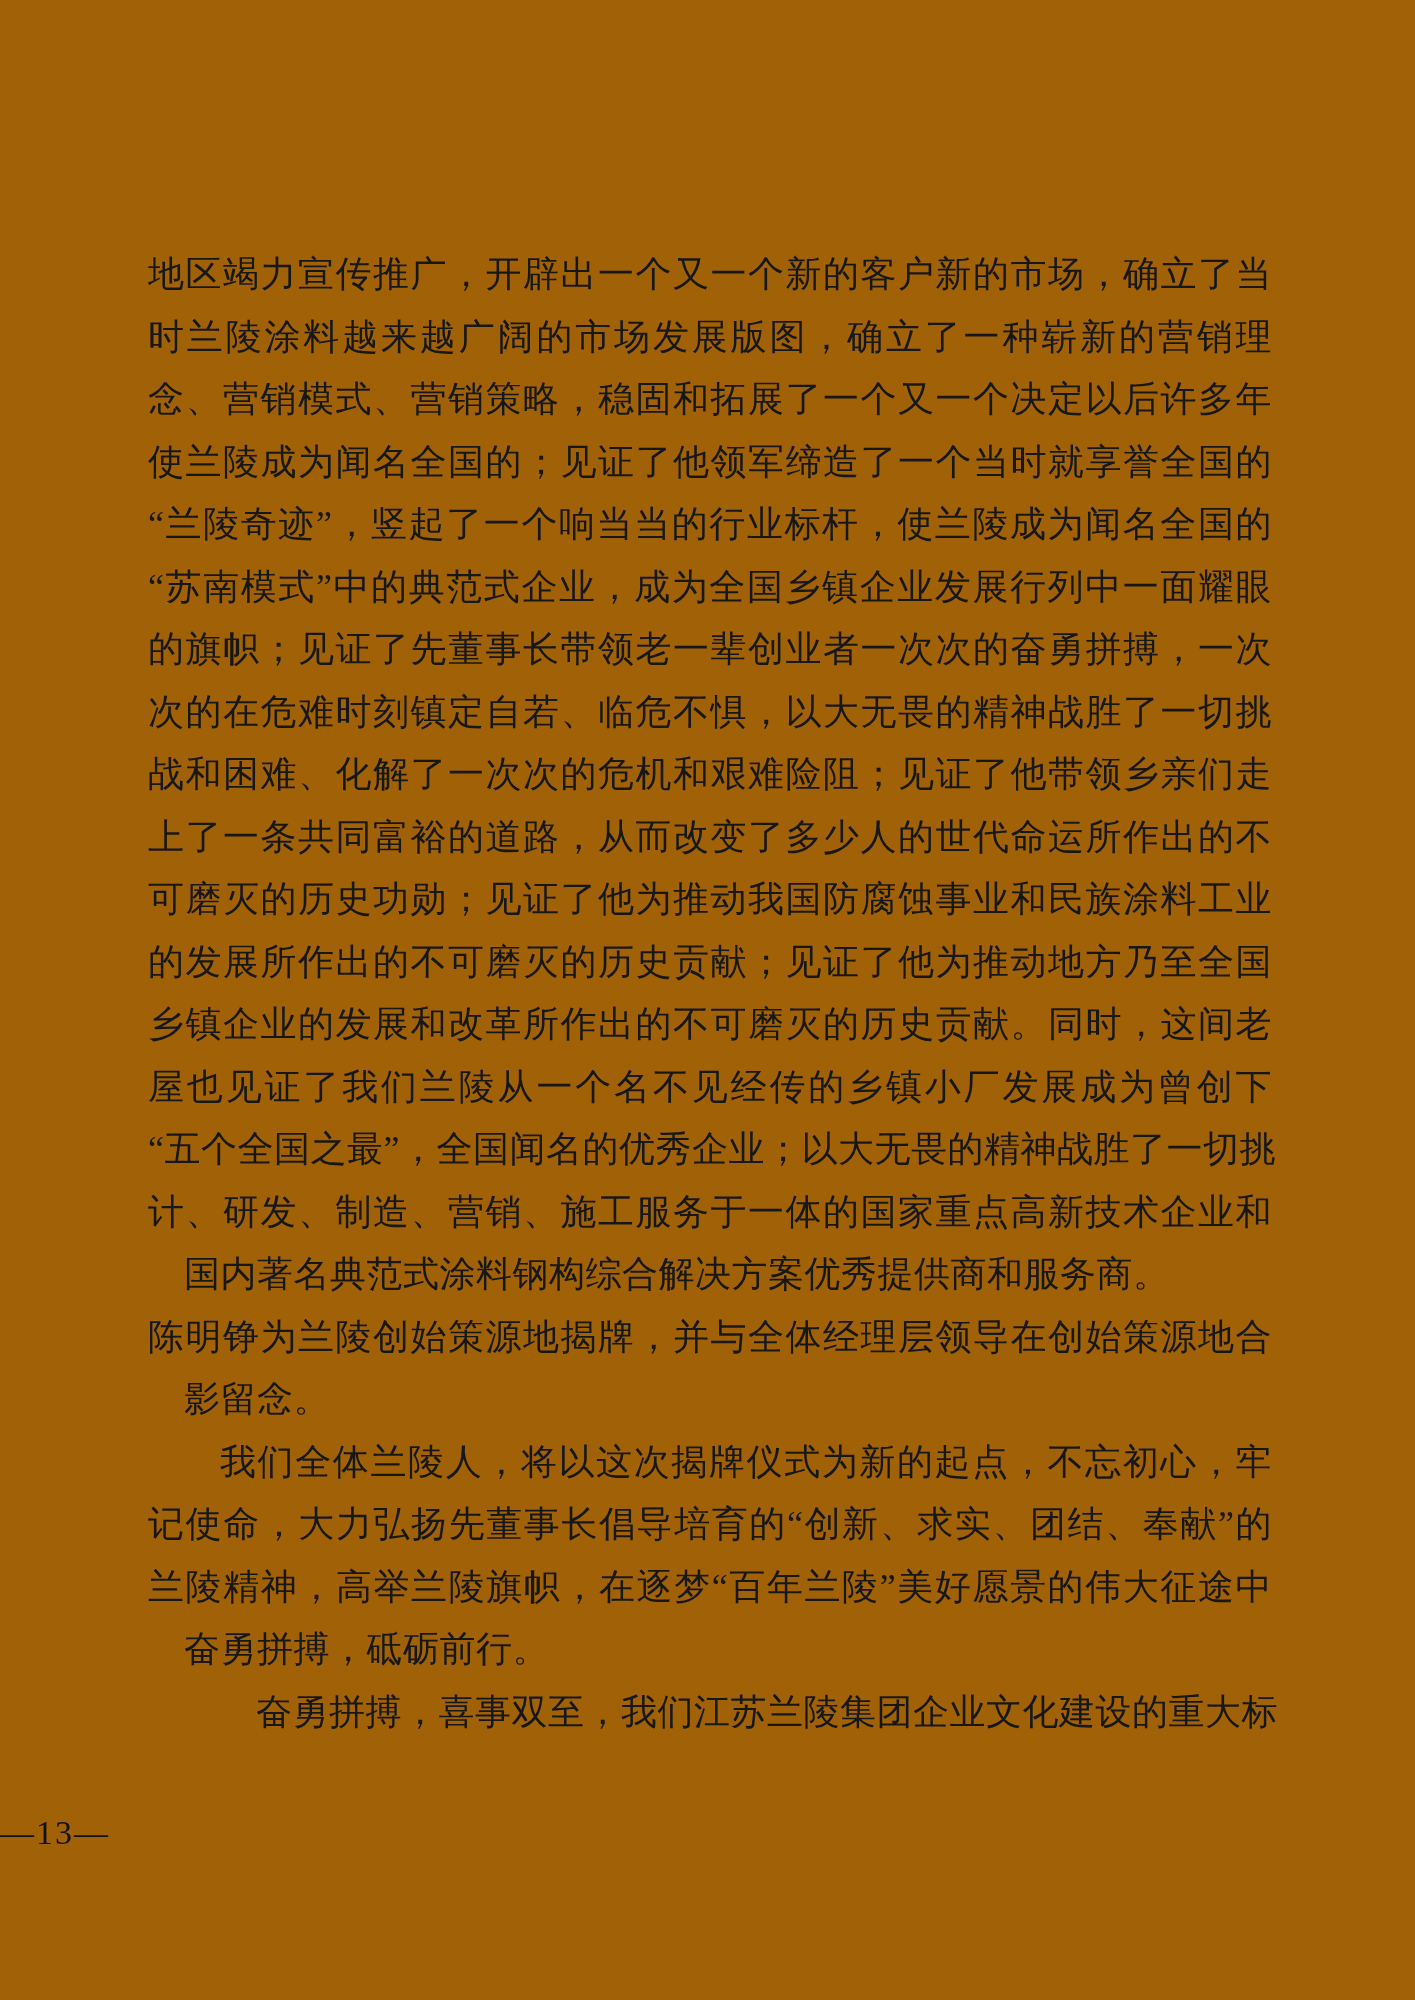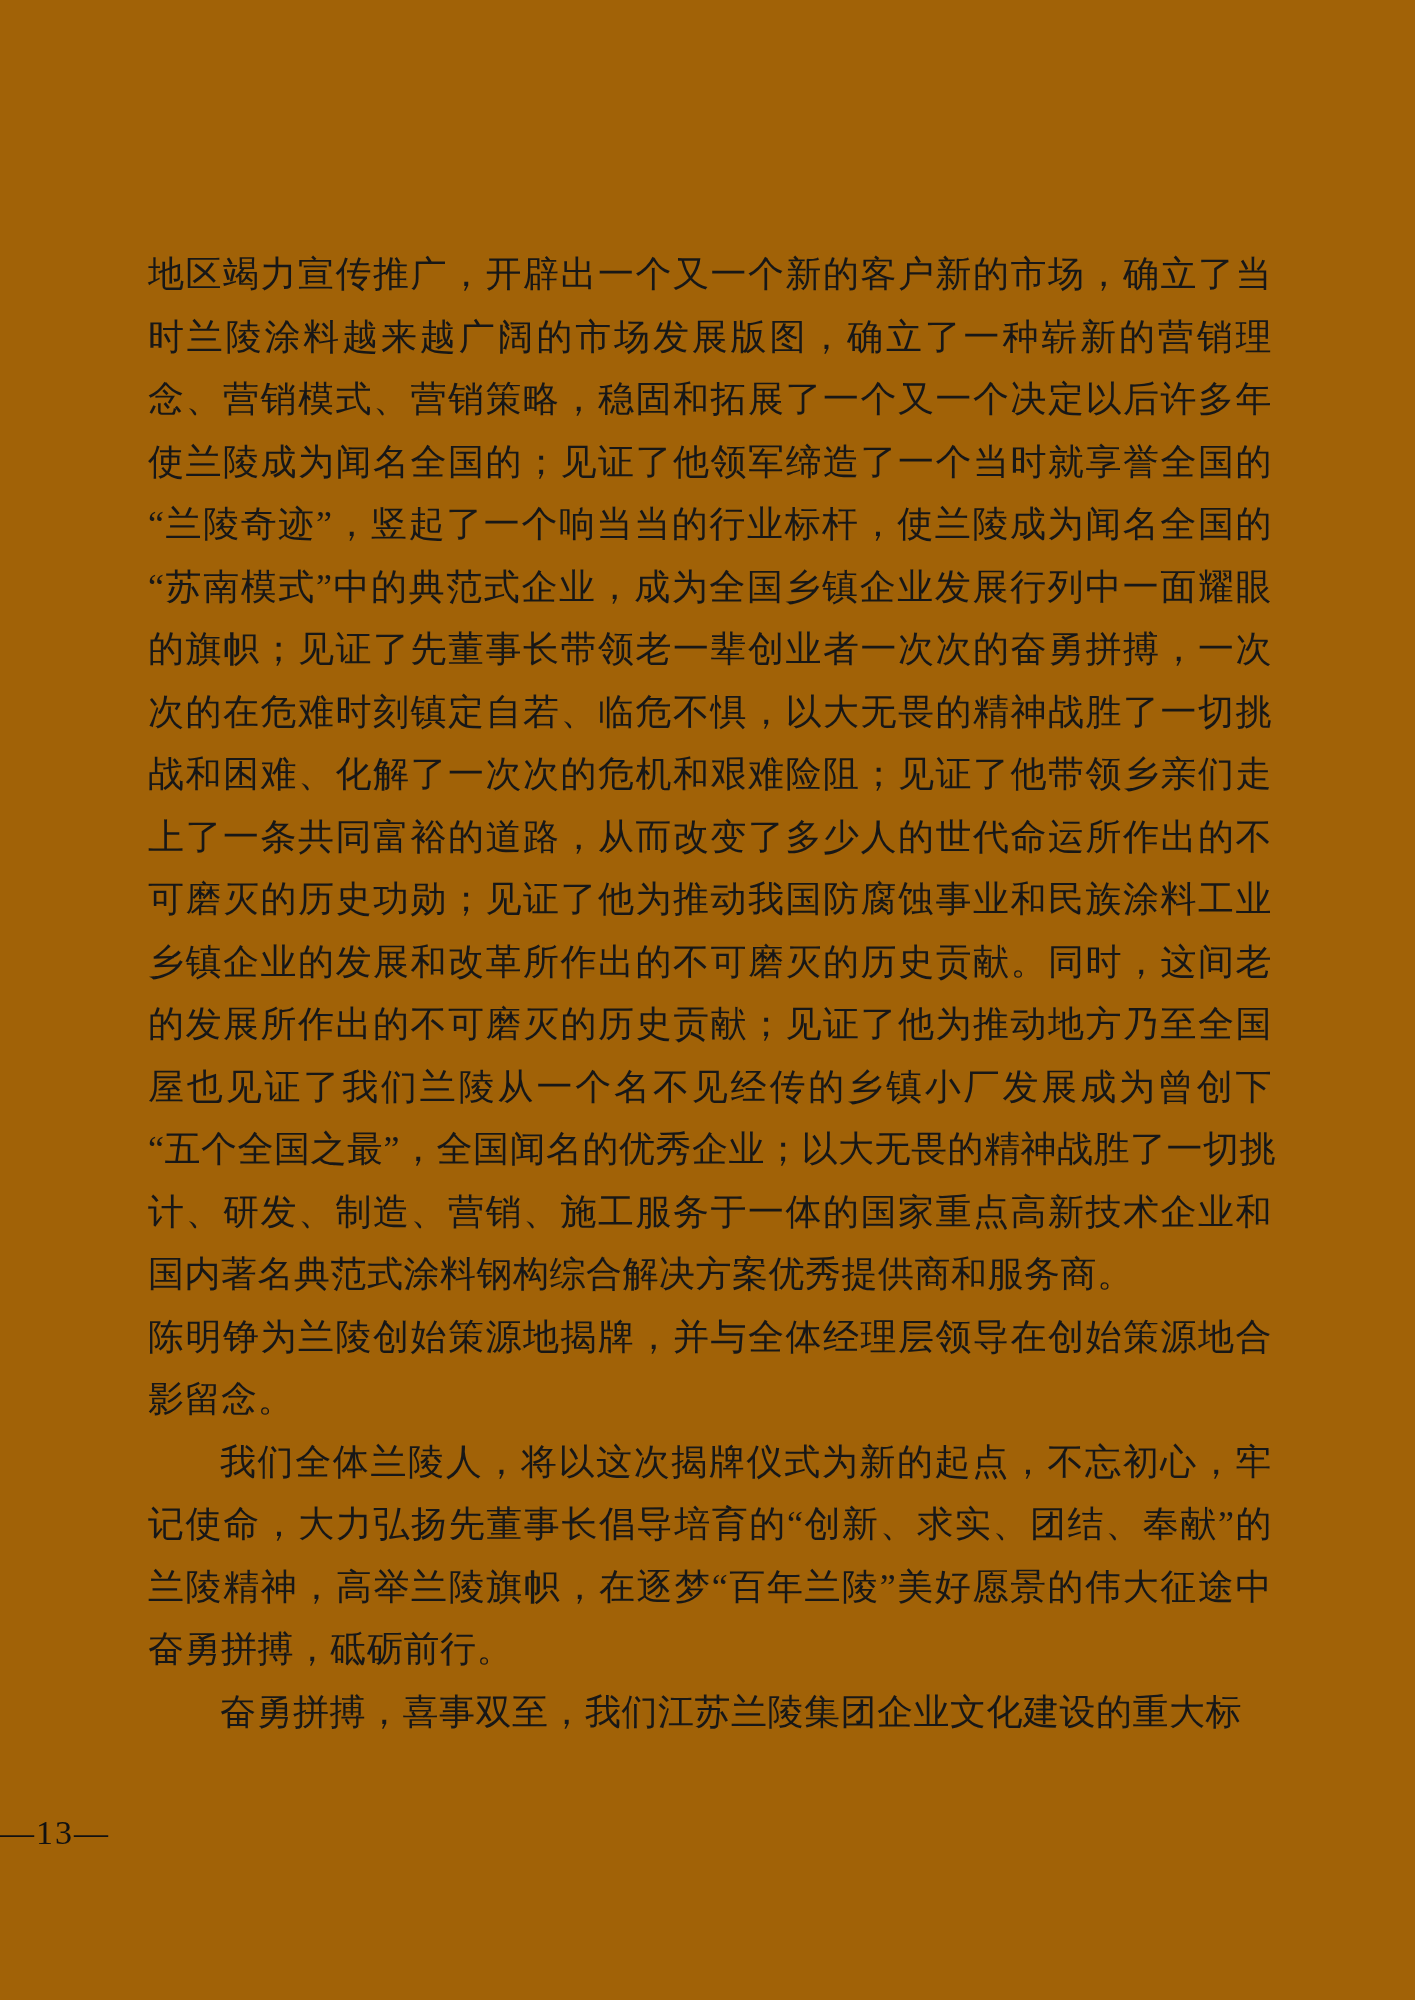--- a/index.html
+++ b/index.html
@@ -27,20 +27,21 @@
     line-height: 62.5px;
     height: 62.5px;
     white-space: nowrap;      
     text-align: justify;
     text-align-last: justify; 
     text-justify: inter-ideograph;
     letter-spacing: 0.5px;
   }
   .line.last {
     text-align-last: left;    
+    margin-left: 36px;
   }
   .line.indent {
     text-indent: 2em;         
   }
   .page-number {
     position: absolute;
     top: 1814px;
     left: 0;
     width: 100%;
     text-align: left;
@@ -58,22 +59,22 @@
       <div class="line">时兰陵涂料越来越广阔的市场发展版图，确立了一种崭新的营销理</div>
       <div class="line">念、营销模式、营销策略，稳固和拓展了一个又一个决定以后许多年</div>
       <div class="line">使兰陵成为闻名全国的；见证了他领军缔造了一个当时就享誉全国的</div>
       <div class="line">“兰陵奇迹”，竖起了一个响当当的行业标杆，使兰陵成为闻名全国的</div>
       <div class="line">“苏南模式”中的典范式企业，成为全国乡镇企业发展行列中一面耀眼</div>
       <div class="line">的旗帜；见证了先董事长带领老一辈创业者一次次的奋勇拼搏，一次</div>
       <div class="line">次的在危难时刻镇定自若、临危不惧，以大无畏的精神战胜了一切挑</div>
       <div class="line">战和困难、化解了一次次的危机和艰难险阻；见证了他带领乡亲们走</div>
       <div class="line">上了一条共同富裕的道路，从而改变了多少人的世代命运所作出的不</div>
       <div class="line">可磨灭的历史功勋；见证了他为推动我国防腐蚀事业和民族涂料工业</div>
+      <div class="line">的发展所作出的不可磨灭的历史贡献；见证了他为推动地方乃至全国</div>
       <div class="line">乡镇企业的发展和改革所作出的不可磨灭的历史贡献。同时，这间老</div>
-      <div class="line">的发展所作出的不可磨灭的历史贡献；见证了他为推动地方乃至全国</div>
       <div class="line">屋也见证了我们兰陵从一个名不见经传的乡镇小厂发展成为曾创下</div>
       <div class="line">“五个全国之最”，全国闻名的优秀企业；以大无畏的精神战胜了一切挑</div>
       <div class="line">计、研发、制造、营销、施工服务于一体的国家重点高新技术企业和</div>
       <div class="line last">国内著名典范式涂料钢构综合解决方案优秀提供商和服务商。</div>
       <div class="line">陈明铮为兰陵创始策源地揭牌，并与全体经理层领导在创始策源地合</div>
       <div class="line last">影留念。</div>
       <div class="line indent">我们全体兰陵人，将以这次揭牌仪式为新的起点，不忘初心，牢</div>
       <div class="line">记使命，大力弘扬先董事长倡导培育的“创新、求实、团结、奉献”的</div>
       <div class="line">兰陵精神，高举兰陵旗帜，在逐梦“百年兰陵”美好愿景的伟大征途中</div>
       <div class="line last">奋勇拼搏，砥砺前行。</div>

